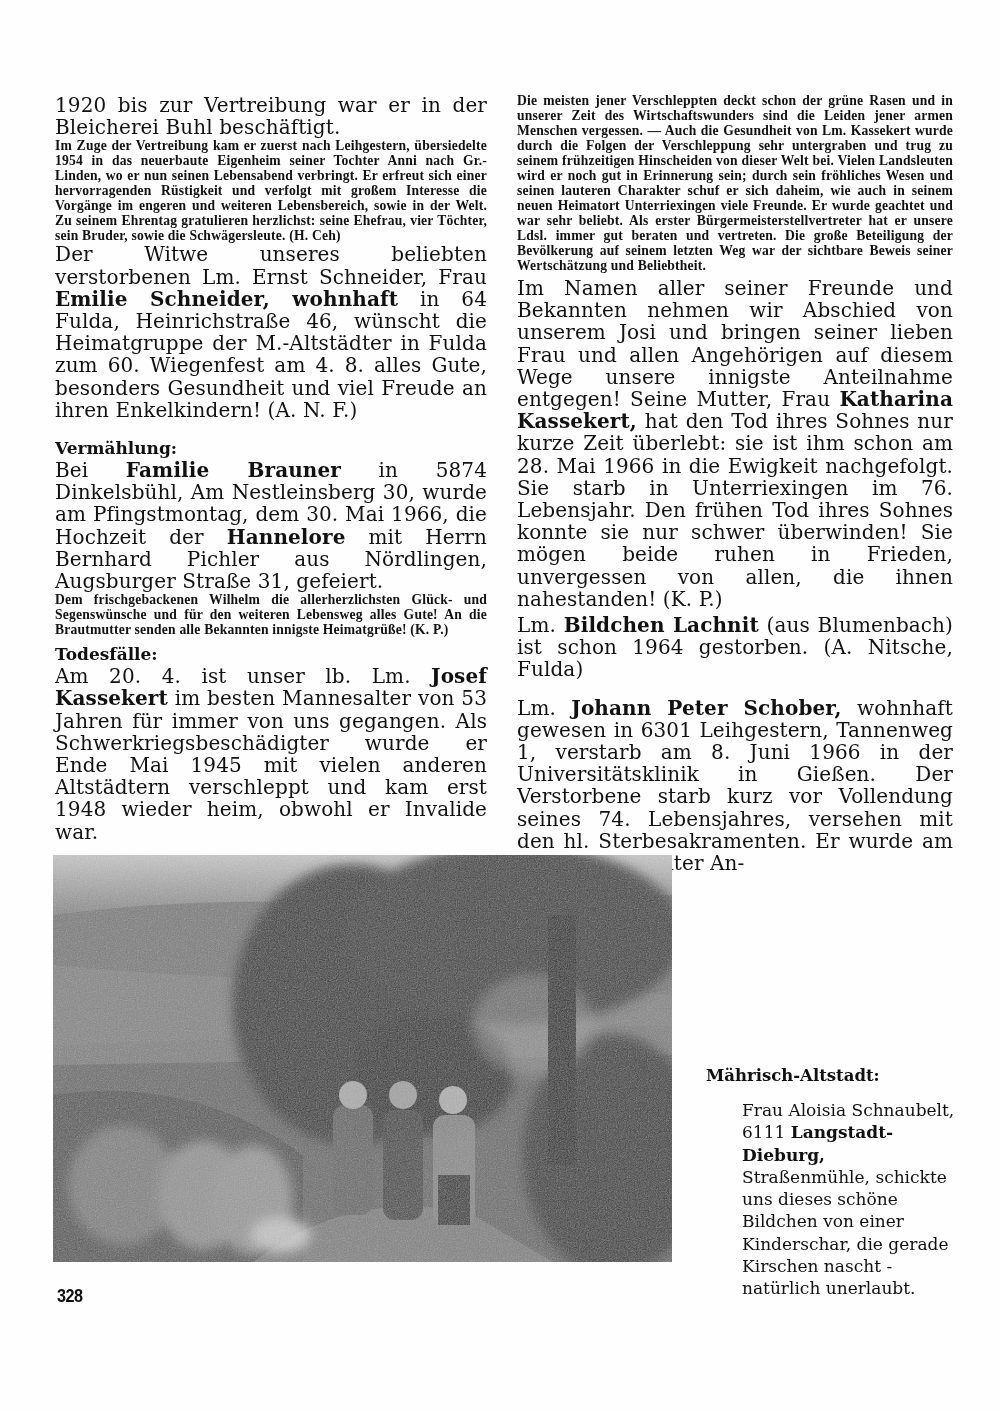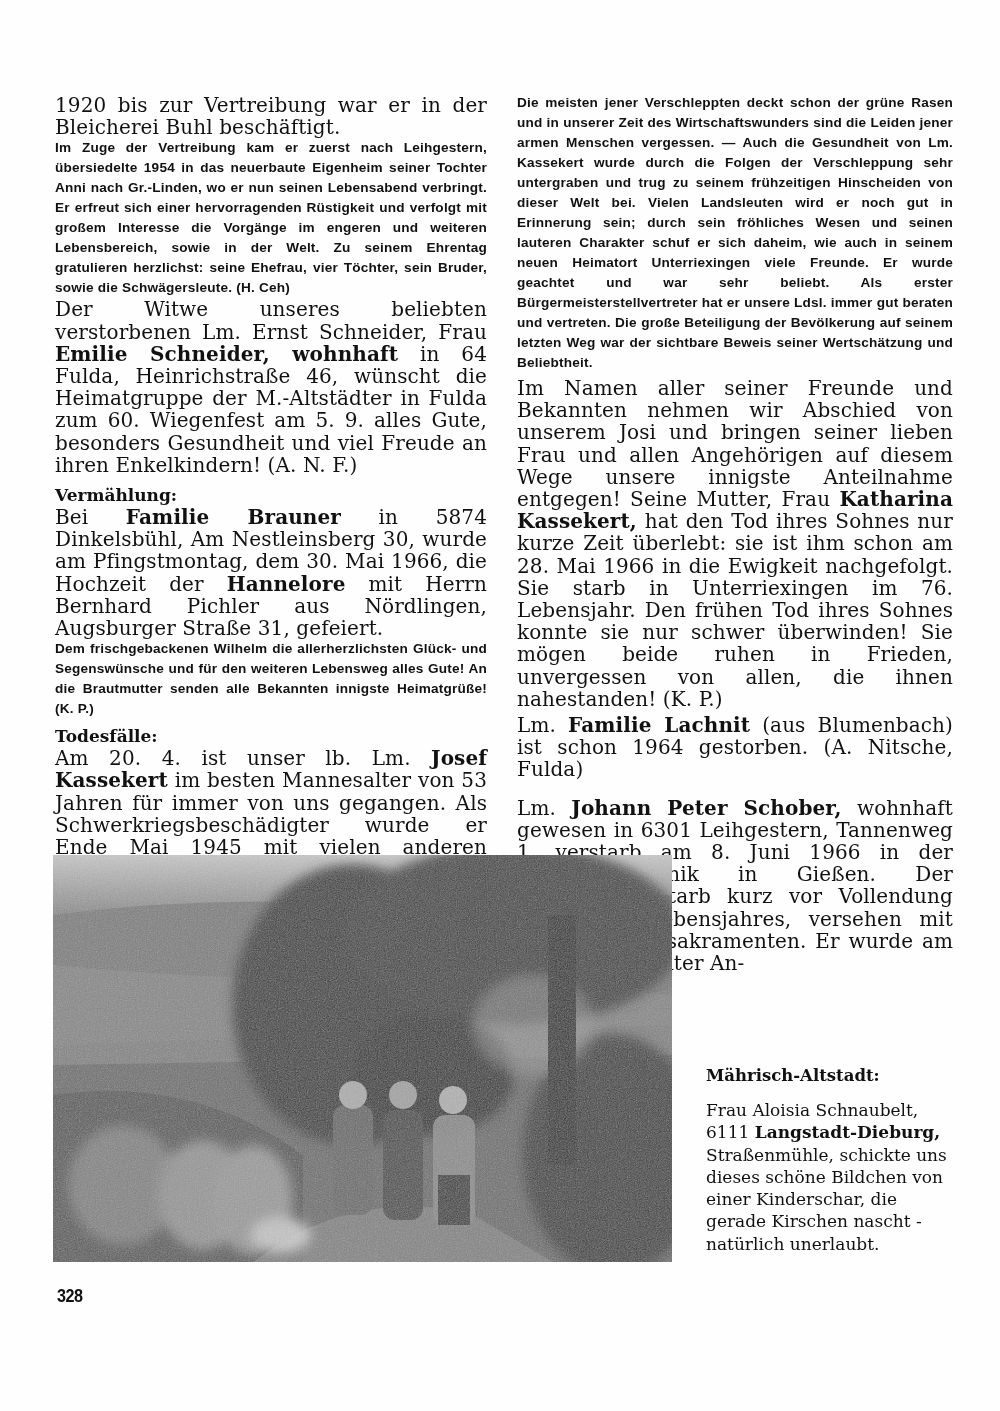--- a/index.html
+++ b/index.html
@@ -3,50 +3,50 @@
 <meta charset="utf-8">
 <style>
   html, body { margin:0; padding:0; }
   body { width:1000px; height:1411px; background:#fefefe; position:relative; overflow:hidden; color:#111;
          font-family:"DejaVu Serif", "Liberation Serif", serif; }
   .col { position:absolute; }
   #col-left { left:55px; top:94px; width:432px; }
   #col-right { left:517px; top:93px; width:436px; }
   p { margin:0; text-align:justify; text-align-last:auto; }
   .big { font-size:20px; line-height:22.2px; letter-spacing:0.1px; }
-  .small { font-family:Liberation Sans, sans-serif; font-weight:bold; font-size:13.6px; line-height:20px; letter-spacing:0.2px; }
+  .small { font-family:Liberation Serif, serif; font-weight:bold; font-size:13.6px; line-height:15px; letter-spacing:0.2px; }
   .head { font-weight:bold; font-size:17px; line-height:22px; margin-top:2px; }
   b { font-weight:bold; }
   #photo { position:absolute; left:53px; top:855px; width:619px; height:407px; overflow:hidden;
            background:#5a5a5a; }
   #photo svg { display:block; }
   #caption { position:absolute; left:706px; top:1063px; width:250px; }
   #caption .head { font-size:16.5px; margin-bottom:12px; }
-  #caption p { font-size:17px; line-height:22.3px; text-align:left; }
+  #caption p { font-size:17px; line-height:22.3px; text-align:left;margin-left:36px; }
   #page-number { position:absolute; left:57px; top:1285px; font-family:"Liberation Sans","DejaVu Sans",sans-serif;
                  font-size:19px; font-weight:bold; letter-spacing:-0.5px; transform:scaleX(0.85); transform-origin:left; }
 </style>
 </head>
 <body>
 
 <div id="col-left" class="col">
   <p class="big">1920 bis zur Vertreibung war er in der Bleicherei Buhl beschäftigt.</p>
   <p class="small">Im Zuge der Vertreibung kam er zuerst nach Leihgestern, übersiedelte 1954 in das neuerbaute Eigenheim seiner Tochter Anni nach Gr.-Linden, wo er nun seinen Lebensabend verbringt. Er erfreut sich einer hervorragenden Rüstigkeit und verfolgt mit großem Interesse die Vorgänge im engeren und weiteren Lebensbereich, sowie in der Welt. Zu seinem Ehrentag gratulieren herzlichst: seine Ehefrau, vier Töchter, sein Bruder, sowie die Schwägersleute. (H. Ceh)</p>
-  <p class="big"><span>Der Witwe unseres beliebten verstorbenen Lm. Ernst Schneider, Frau </span><b>Emilie Schneider, wohnhaft</b><span> in 64 Fulda, Heinrichstraße 46, wünscht die Heimatgruppe der M.-Altstädter in Fulda zum 60. Wiegenfest am 5. 9. alles Gute, besonders Gesundheit und viel Freude an ihren Enkelkindern! (A. N. F.)</span></p>
-  <div class="head" style="margin-top:8px">Vermählung:</div>
+  <p class="big"><span>Der Witwe unseres beliebten verstorbenen Lm. Ernst Schneider, Frau </span><b>Emilie Schneider, wohnhaft</b><span> in 64 Fulda, Heinrichstraße 46, wünscht die Heimatgruppe der M.-Altstädter in Fulda zum 60. Wiegenfest am 4. 8. alles Gute, besonders Gesundheit und viel Freude an ihren Enkelkindern! (A. N. F.)</span></p>
+  <div class="head" style="margin-top:16px">Vermählung:</div>
   <p class="big"><span>Bei </span><b>Familie Brauner</b><span> in 5874 Dinkelsbühl, Am Nestleinsberg 30, wurde am Pfingstmontag, dem 30. Mai 1966, die Hochzeit der </span><b>Hannelore</b><span> mit Herrn Bernhard Pichler aus Nördlingen, Augsburger Straße 31, gefeiert.</span></p>
   <p class="small">Dem frischgebackenen Wilhelm die allerherzlichsten Glück- und Segenswünsche und für den weiteren Lebensweg alles Gute! An die Brautmutter senden alle Bekannten innigste Heimatgrüße! (K. P.)</p>
   <div class="head" style="margin-top:6px">Todesfälle:</div>
   <p class="big"><span>Am 20. 4. ist unser lb. Lm. </span><b>Josef Kassekert</b><span> im besten Mannesalter von 53 Jahren für immer von uns gegangen. Als Schwerkriegsbeschädigter wurde er Ende Mai 1945 mit vielen anderen Altstädtern verschleppt und kam erst 1948 wieder heim, obwohl er Invalide war.</span></p>
 </div>
 
 <div id="col-right" class="col">
   <p class="small">Die meisten jener Verschleppten deckt schon der grüne Rasen und in unserer Zeit des Wirtschaftswunders sind die Leiden jener armen Menschen vergessen. — Auch die Gesundheit von Lm. Kassekert wurde durch die Folgen der Verschleppung sehr untergraben und trug zu seinem frühzeitigen Hinscheiden von dieser Welt bei. Vielen Landsleuten wird er noch gut in Erinnerung sein; durch sein fröhliches Wesen und seinen lauteren Charakter schuf er sich daheim, wie auch in seinem neuen Heimatort Unterriexingen viele Freunde. Er wurde geachtet und war sehr beliebt. Als erster Bürgermeisterstellvertreter hat er unsere Ldsl. immer gut beraten und vertreten. Die große Beteiligung der Bevölkerung auf seinem letzten Weg war der sichtbare Beweis seiner Wertschätzung und Beliebtheit.</p>
   <p class="big" style="margin-top:4px"><span>Im Namen aller seiner Freunde und Bekannten nehmen wir Abschied von unserem Josi und bringen seiner lieben Frau und allen Angehörigen auf diesem Wege unsere innigste Anteilnahme entgegen! Seine Mutter, Frau </span><b>Katharina Kassekert,</b><span> hat den Tod ihres Sohnes nur kurze Zeit überlebt: sie ist ihm schon am 28. Mai 1966 in die Ewigkeit nachgefolgt. Sie starb in Unterriexingen im 76. Lebensjahr. Den frühen Tod ihres Sohnes konnte sie nur schwer überwinden! Sie mögen beide ruhen in Frieden, unvergessen von allen, die ihnen nahestanden! (K. P.)</span></p>
-  <p class="big" style="margin-top:4px"><span>Lm. </span><b>Familie Lachnit</b><span> (aus Blumenbach) ist schon 1964 gestorben. (A. Nitsche, Fulda)</span></p>
+  <p class="big" style="margin-top:4px"><span>Lm. </span><b>Bildchen Lachnit</b><span> (aus Blumenbach) ist schon 1964 gestorben. (A. Nitsche, Fulda)</span></p>
   <p class="big" style="margin-top:16px"><span>Lm. </span><b>Johann Peter Schober,</b><span> wohnhaft gewesen in 6301 Leihgestern, Tannenweg 1, verstarb am 8. Juni 1966 in der Universitätsklinik in Gießen. Der Verstorbene starb kurz vor Vollendung seines 74. Lebensjahres, versehen mit den hl. Sterbesakramenten. Er wurde am 10. Juni d. J. unter An-</span></p>
 </div>
 
 <div id="photo">
   <svg width="619" height="407" viewBox="0 0 619 407">
     <defs>
       <filter id="grain" x="0" y="0" width="100%" height="100%">
         <feTurbulence type="fractalNoise" baseFrequency="0.9" numOctaves="2" seed="3" result="n"></feTurbulence>
         <feColorMatrix type="saturate" values="0" in="n" result="g"></feColorMatrix>
         <feComponentTransfer in="g" result="g2">

